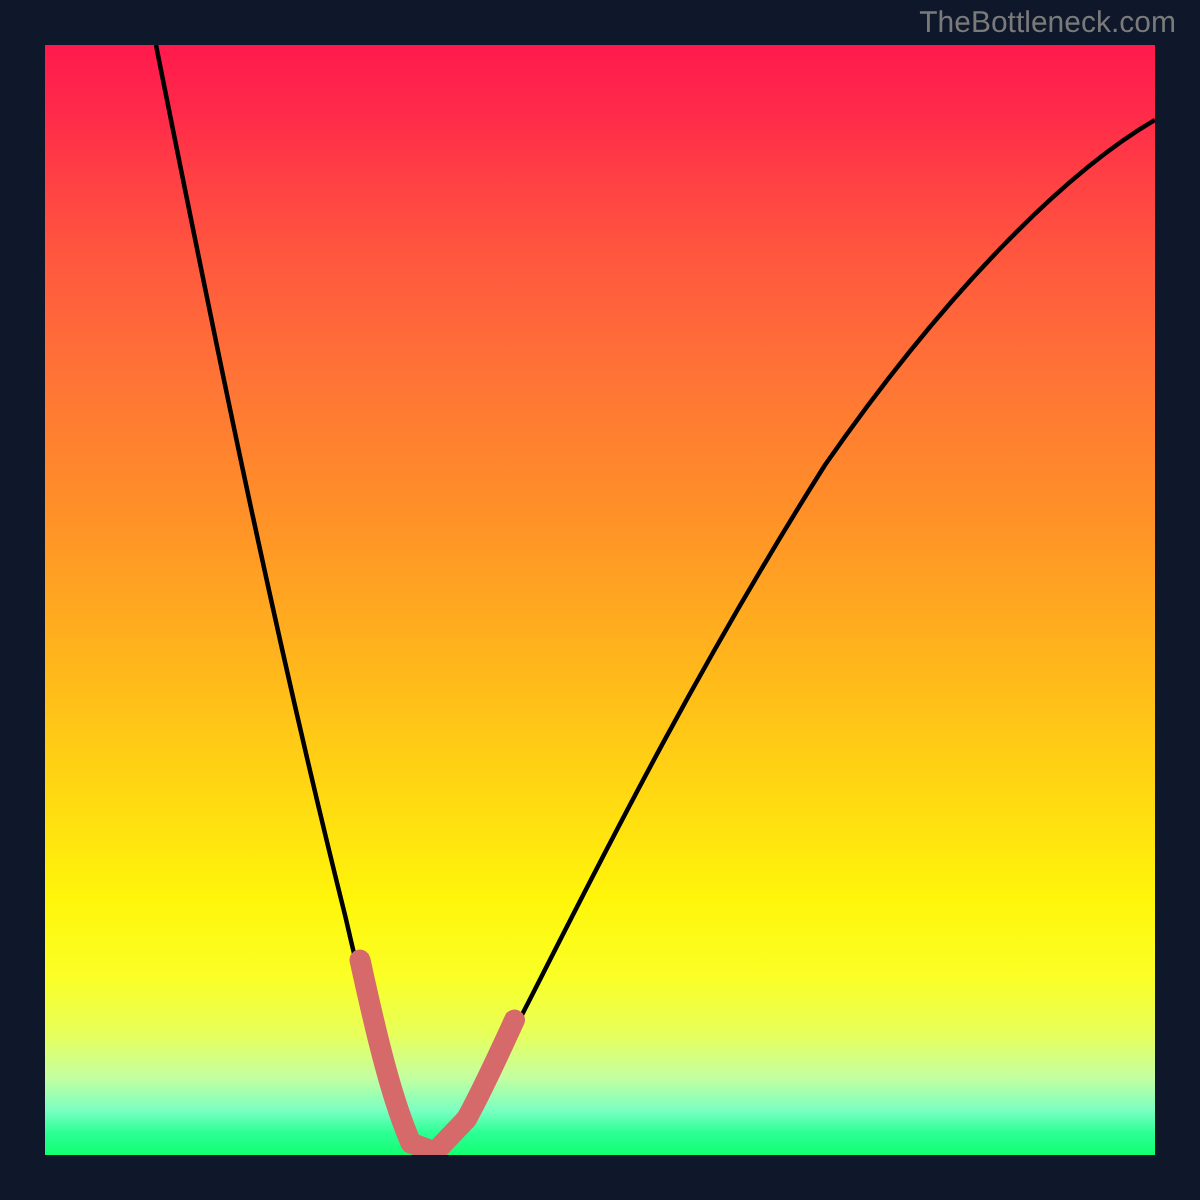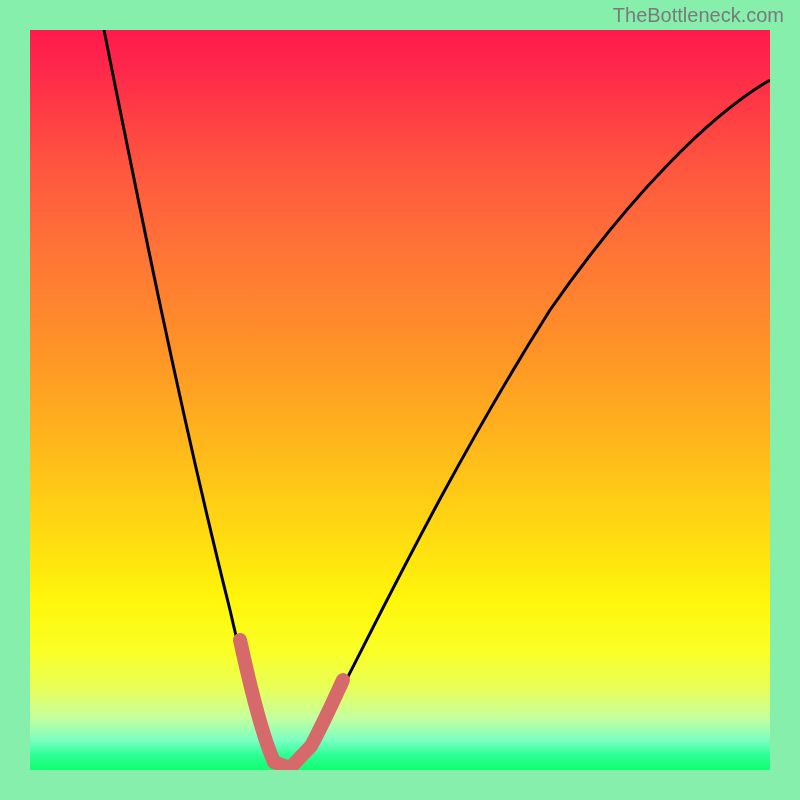--- a/index.html
+++ b/index.html
@@ -10,21 +10,21 @@
     background: #000;
     overflow: hidden;
     font-family: Arial, sans-serif;
   }
   .frame {
     position: absolute;
     left: 0;
     top: 0;
     width: 800px;
     height: 800px;
-    background: #86efac;
+    background: #0f172a;
   }
   .plot-area {
     position: absolute;
     left: 30px;
     top: 30px;
     width: 740px;
     height: 740px;
     background: linear-gradient(to bottom,
       #ff1a4d 0%,
       #ff2a4a 6%,

